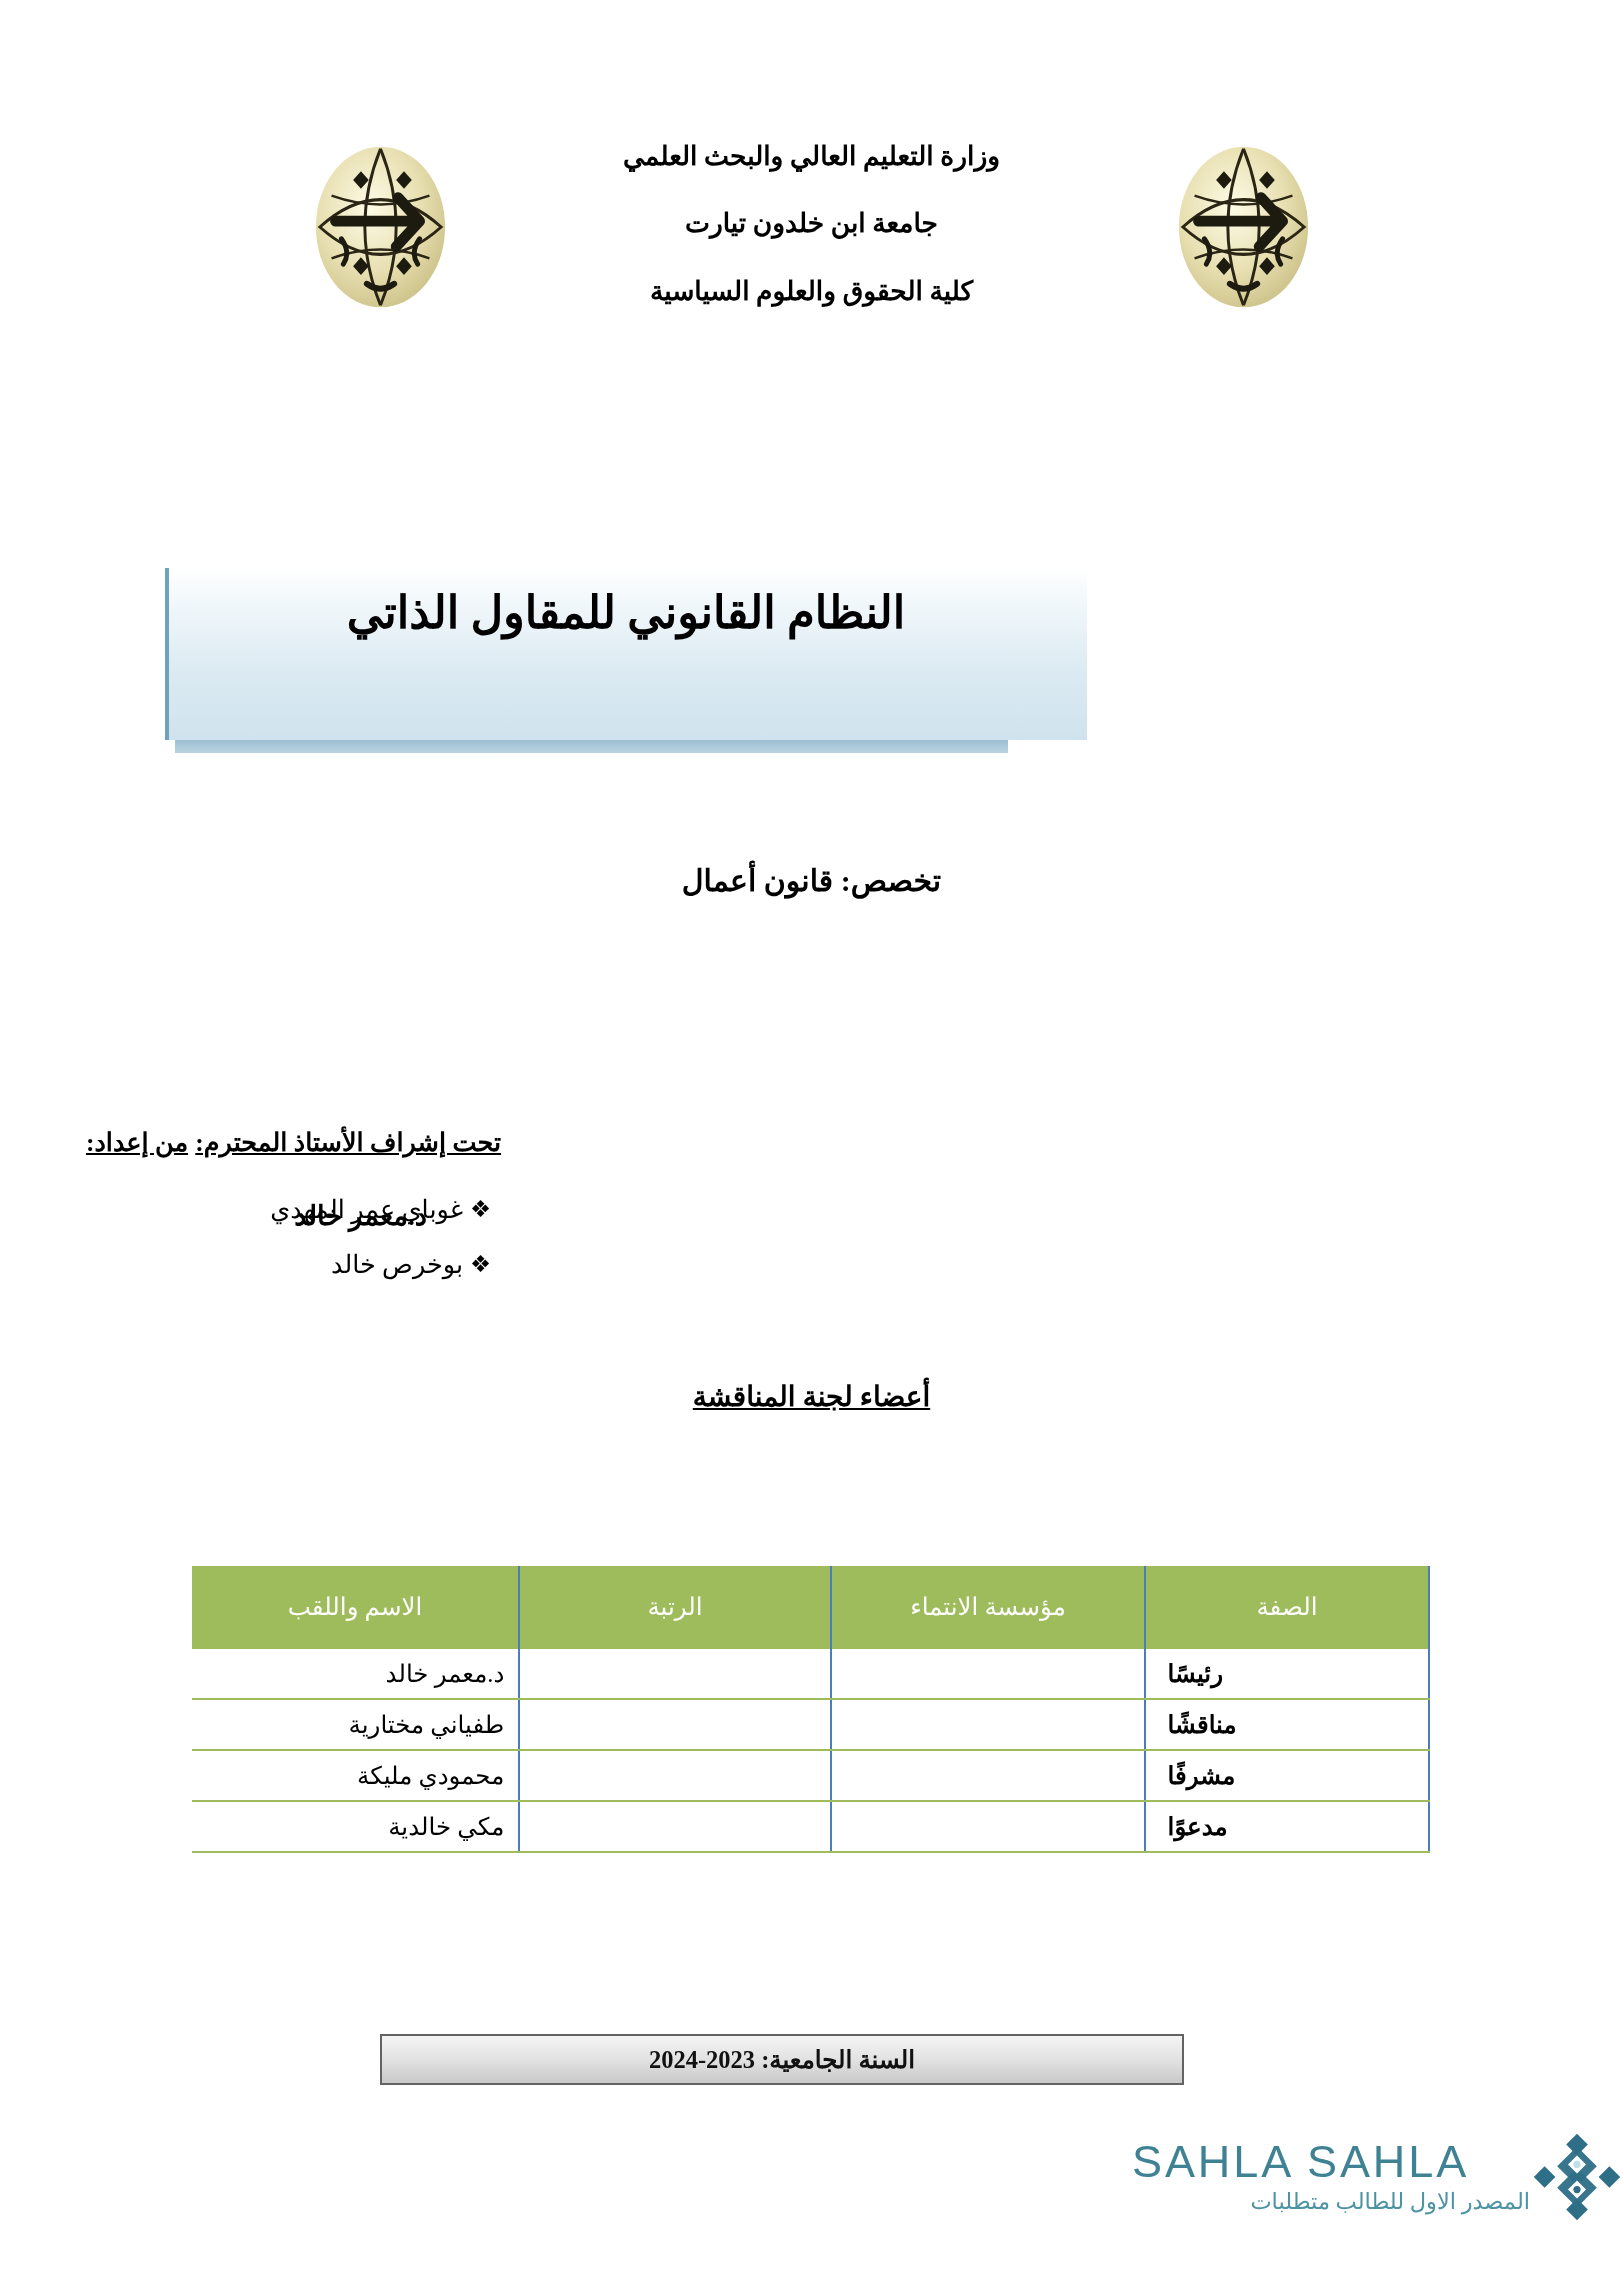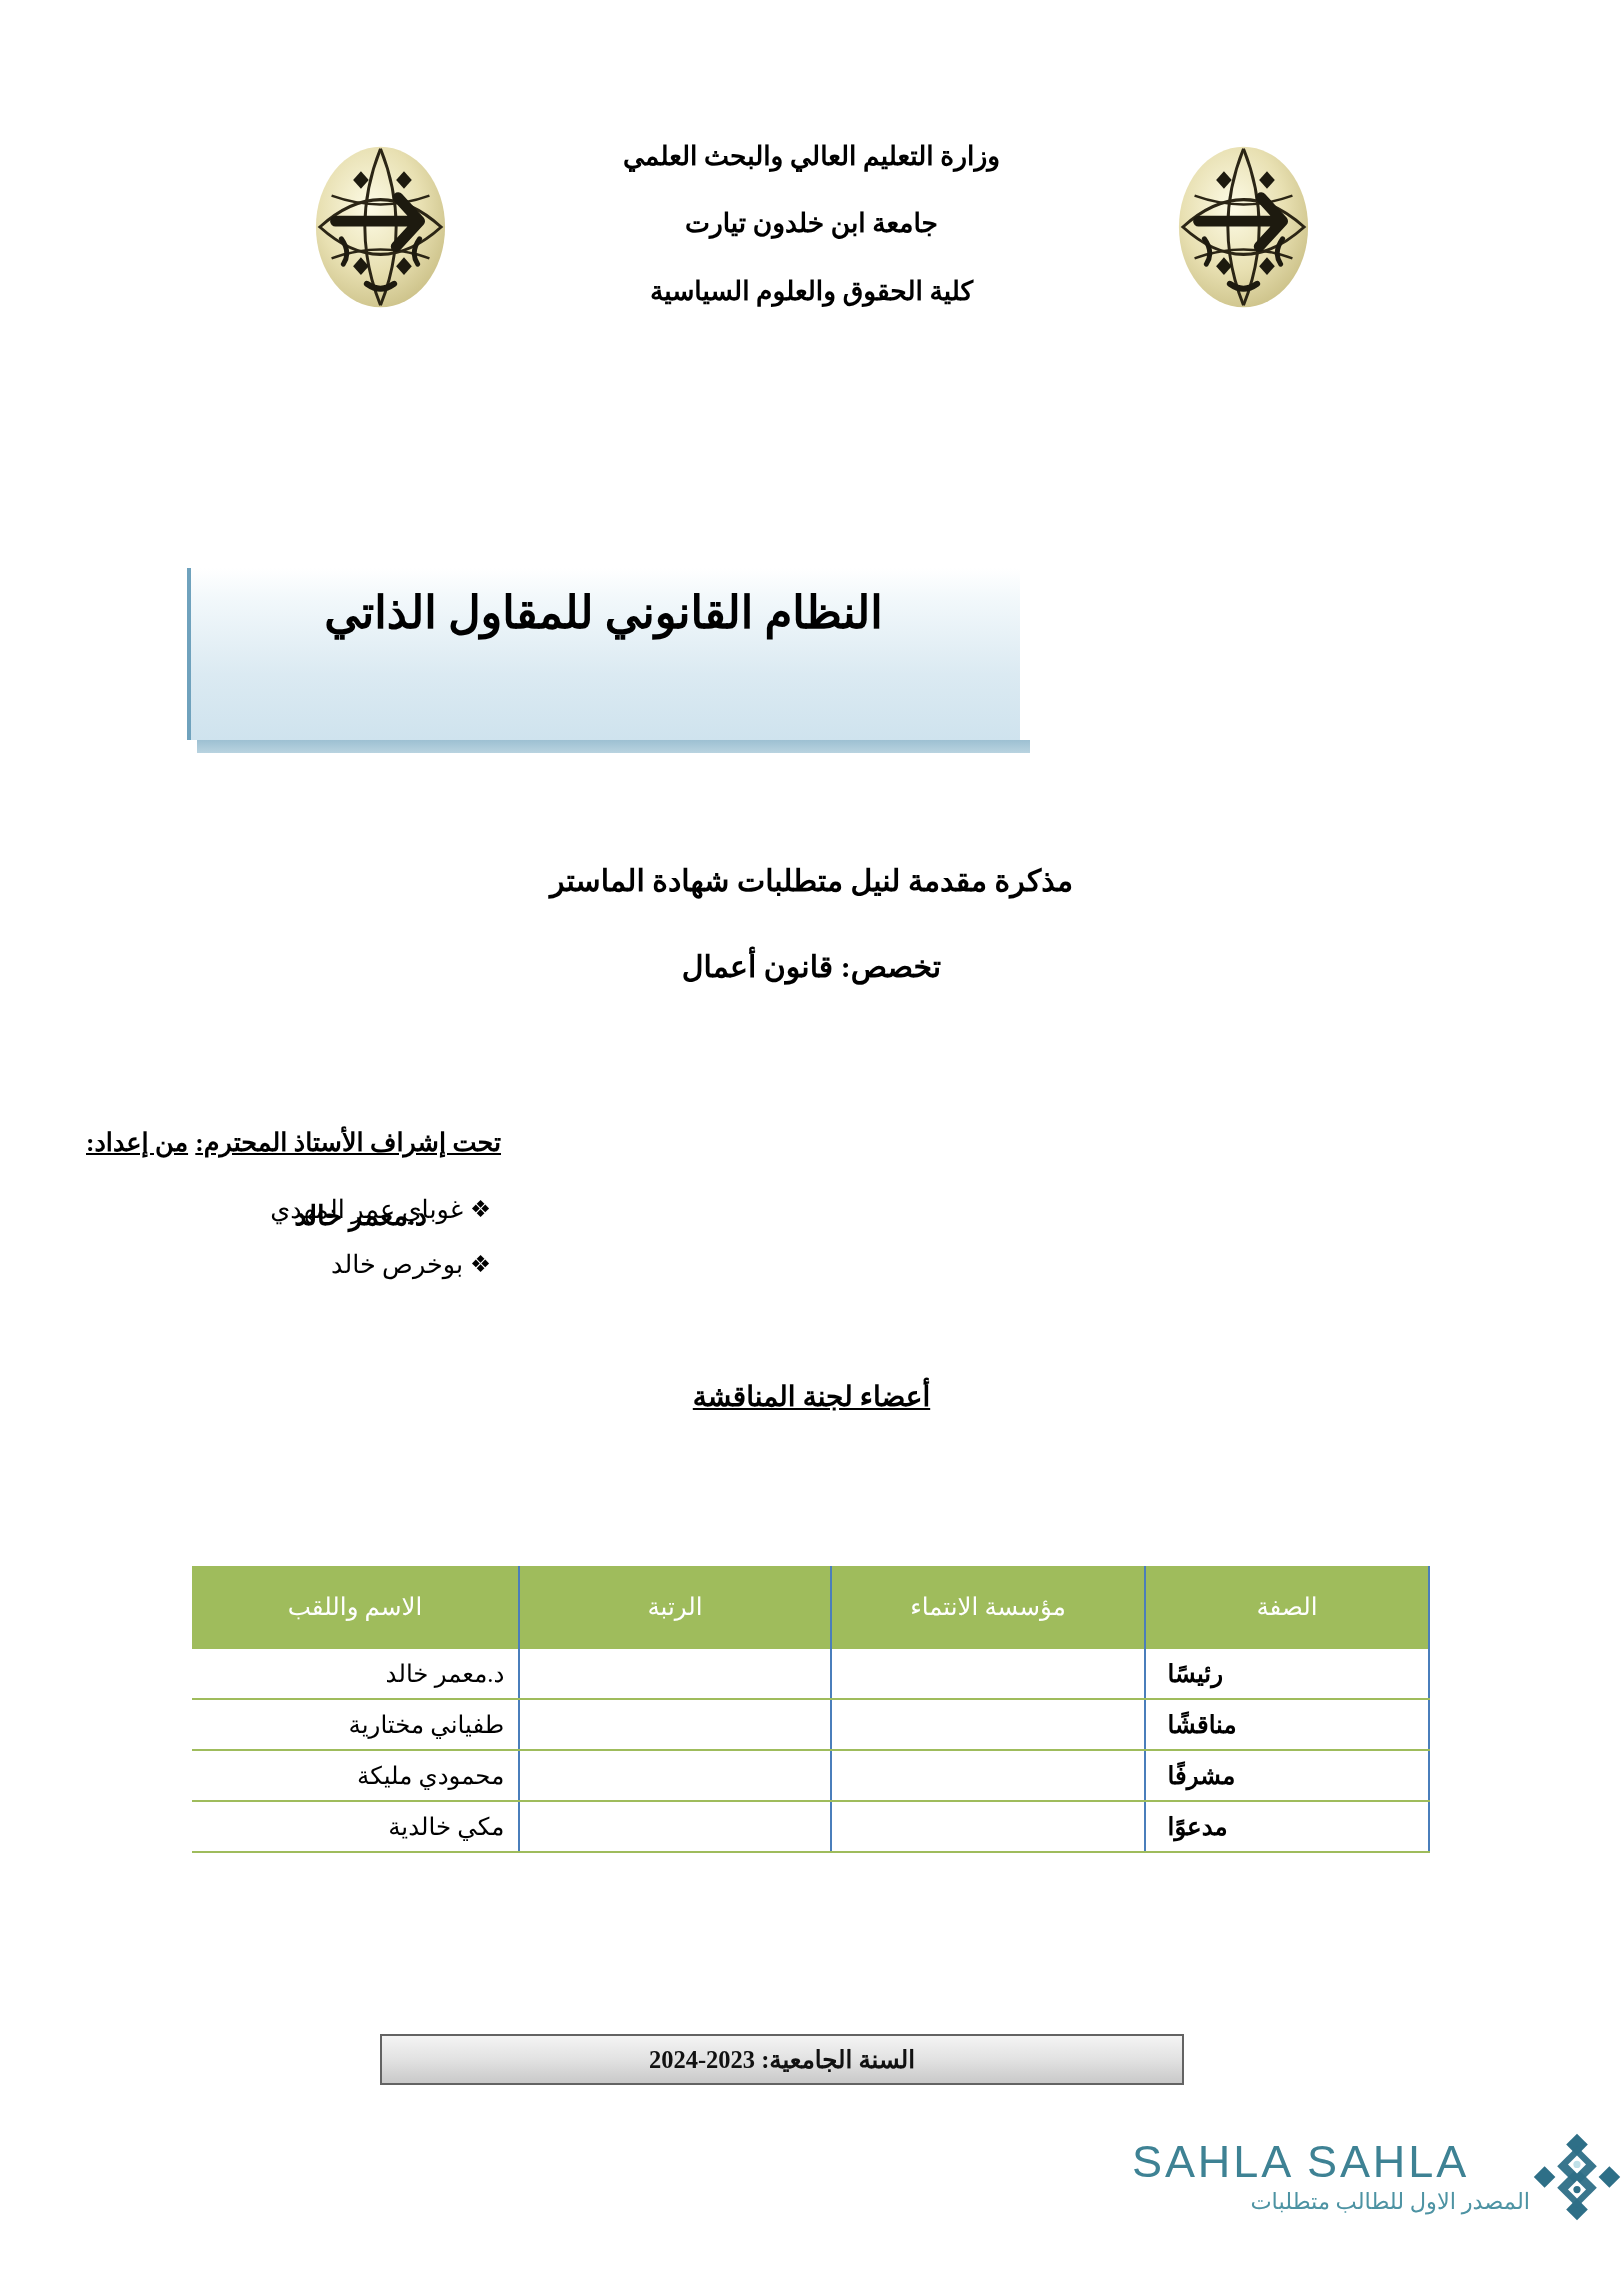--- a/index.html
+++ b/index.html
@@ -28,21 +28,21 @@
     padding-top:5.9px;
   }
   .header-lines div{
     font-size:26.5px;font-weight:bold;line-height:1.0;
     margin-bottom:41px;letter-spacing:0;
   }
   .header-lines div:last-child{margin-bottom:0;}
 
   
   .title-wrap{
-    position:absolute;top:568px;left:165px;width:833px;height:172px;margin-left:22px;
+    position:absolute;top:568px;left:165px;width:922px;height:172px;
   }
   .title-box{
     position:absolute;inset:0;
     background:linear-gradient(to bottom,#ffffff 0%,#f2f8fb 18%,#dbeaf2 62%,#cfe3ee 100%);
     border-left:4.9px solid #6fa2bd;
     box-sizing:border-box;
   }
   .title-shadow{
     position:absolute;left:9.8px;top:172px;width:833px;height:12.7px;
     background:linear-gradient(to bottom,#9dc0d2,#b9d3e0);
@@ -235,21 +235,20 @@
     </div>
   </div>
 
   <div class="title-wrap">
     <div class="title-box"></div>
     <div class="title-shadow"></div>
     <div class="title-text">النظام القانوني للمقاول الذاتي</div>
   </div>
 
   <div class="subtitle">
-    <div>مذكرة مقدمة لنيل متطلبات شهادة الماستر</div>
     <div>تخصص: قانون أعمال</div>
   </div>
 
   <div class="people">
 
     <div class="sup-title">تحت إشراف الأستاذ المحترم:</div>
     <div class="sup-name">د.معمر خالد</div>
 
     <div class="auth-title">من إعداد:</div>
     <ul class="auth-list">

